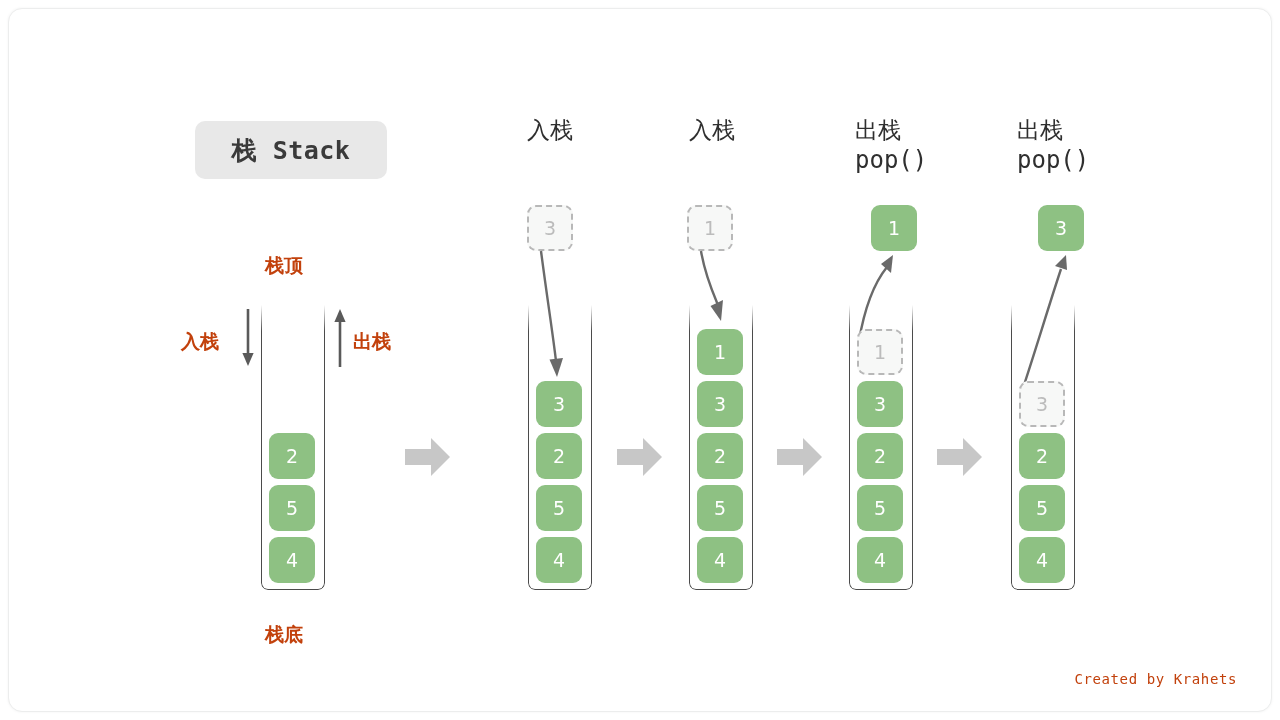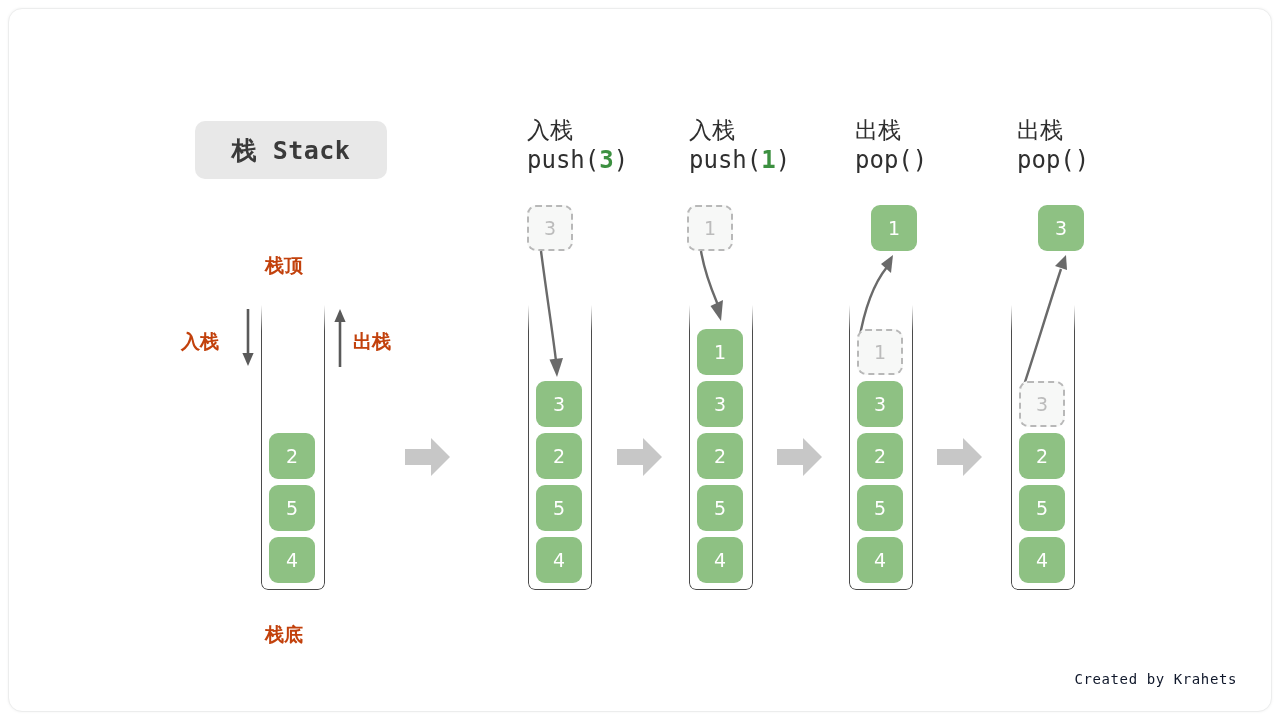--- a/index.html
+++ b/index.html
@@ -118,21 +118,21 @@
     width: 46px;
     height: 40px;
   }
 
   
   #credit {
     right: 34px;
     bottom: 24px;
     font-family: "DejaVu Sans Mono", "Liberation Mono", monospace;
     font-size: 14px;
-    color: #0f172a;
+    color: #c2410c;
     letter-spacing: 0.6px;
     white-space: nowrap;
   }
 
   svg { display: block; overflow: visible; }
 </style>
 </head>
 <body>
 
 <div id="frame">
@@ -170,21 +170,20 @@
   <div class="abs lbl-bold" style="left:256px; top:613px;">栈底</div>
 
   <div class="abs step-arrow" style="left:396px; top:428px;">
     <svg width="46" height="40" viewBox="0 0 46 40">
       <polygon points="0,12 26,12 26,1 45,20 26,39 26,28 0,28" fill="#c7c7c7"></polygon>
     </svg>
   </div>
 
   <div class="abs col-head" style="left:518px; top:108px;">
     <div class="cn">入栈</div>
-    <div class="code"><span>push(</span><span class="arg">3</span><span>)</span></div>
   </div>
 
   <div class="cell ghost" style="left:518px; top:196px;">3</div>
 
   <div class="abs" style="left:528px; top:240px;">
     <svg width="60" height="140" viewBox="0 0 60 140">
       <path d="M4,2 C10,48 16,86 19,112" stroke="#6a6a6a" stroke-width="2.4" fill="none"></path>
       <polygon points="20,128 12.5,110.5 26,109" fill="#6a6a6a"></polygon>
     </svg>
   </div>
@@ -197,21 +196,20 @@
   <div class="cell" style="left:527px; top:528px;">4</div>
 
   <div class="abs step-arrow" style="left:608px; top:428px;">
     <svg width="46" height="40" viewBox="0 0 46 40">
       <polygon points="0,12 26,12 26,1 45,20 26,39 26,28 0,28" fill="#c7c7c7"></polygon>
     </svg>
   </div>
 
   <div class="abs col-head" style="left:680px; top:108px;">
     <div class="cn">入栈</div>
-    <div class="code"><span>push(</span><span class="arg">1</span><span>)</span></div>
   </div>
 
   <div class="cell ghost" style="left:678px; top:196px;">1</div>
 
   <div class="abs" style="left:690px; top:240px;">
     <svg width="60" height="80" viewBox="0 0 60 80">
       <path d="M2,2 C6,26 14,44 19,56" stroke="#6a6a6a" stroke-width="2.4" fill="none"></path>
       <polygon points="22,72 11.5,57 24,51" fill="#6a6a6a"></polygon>
     </svg>
   </div>

